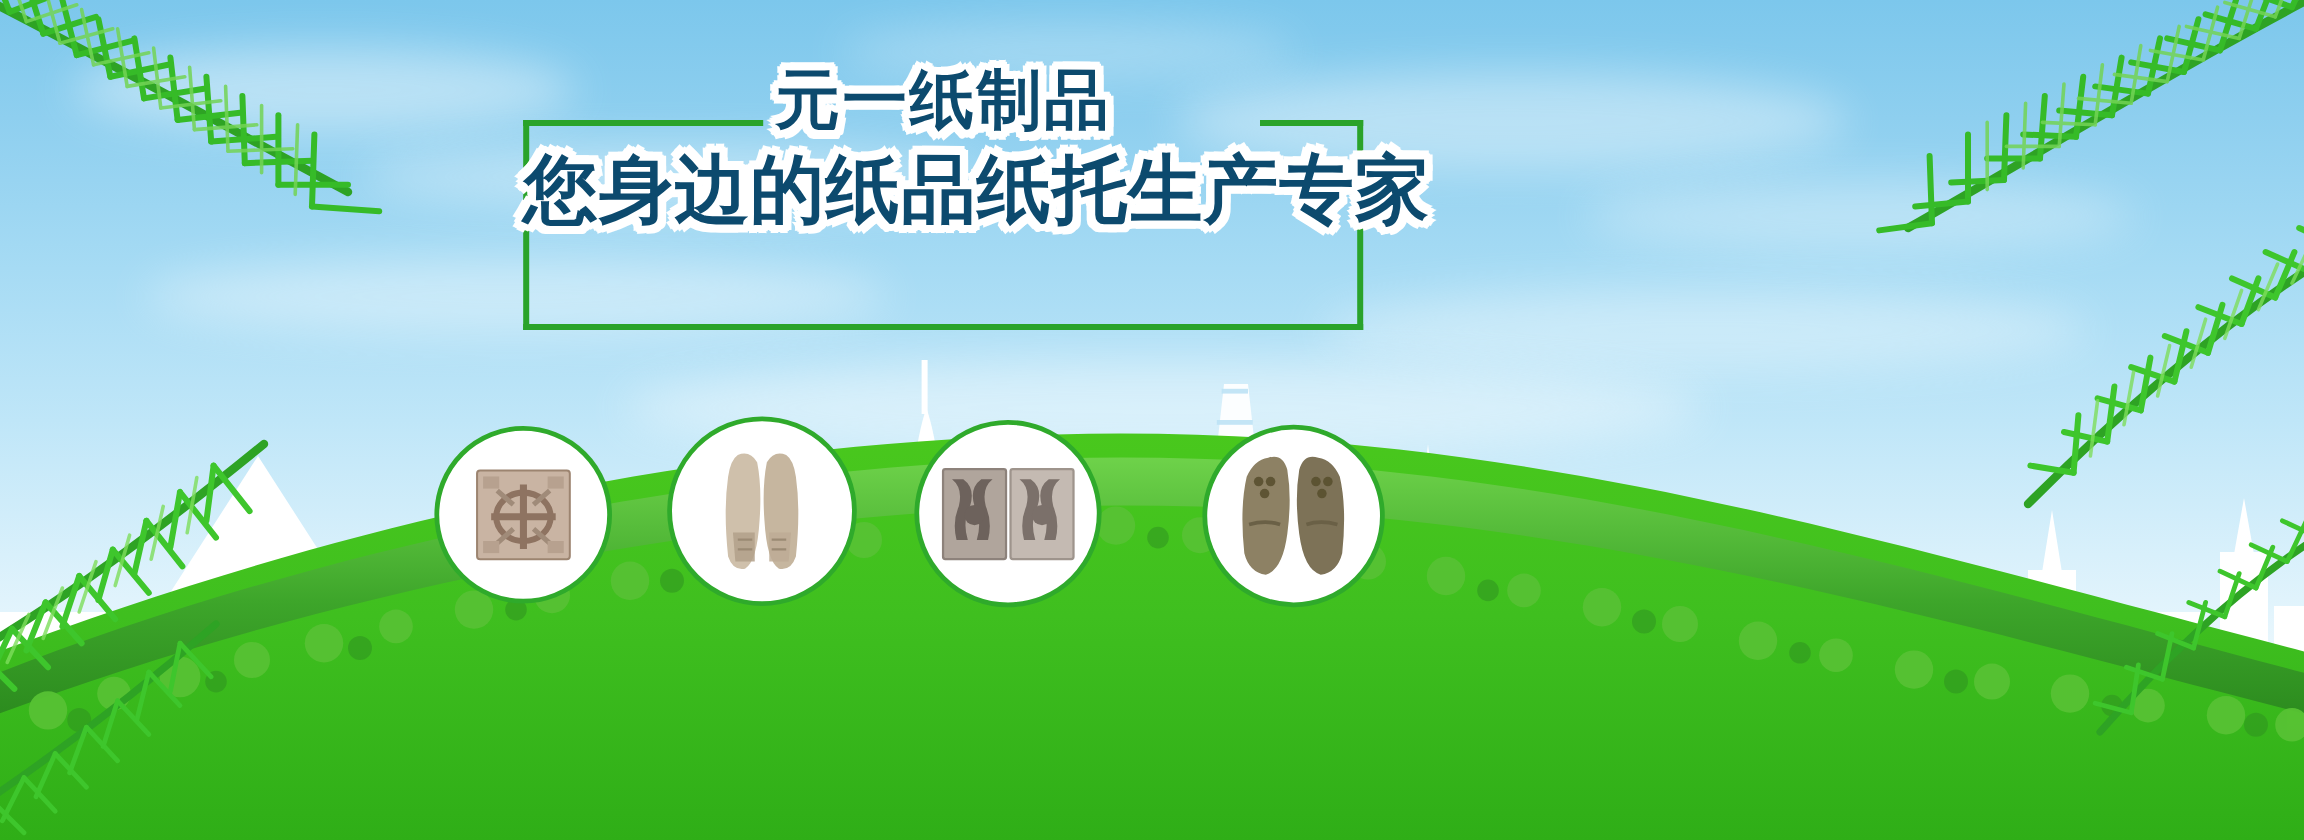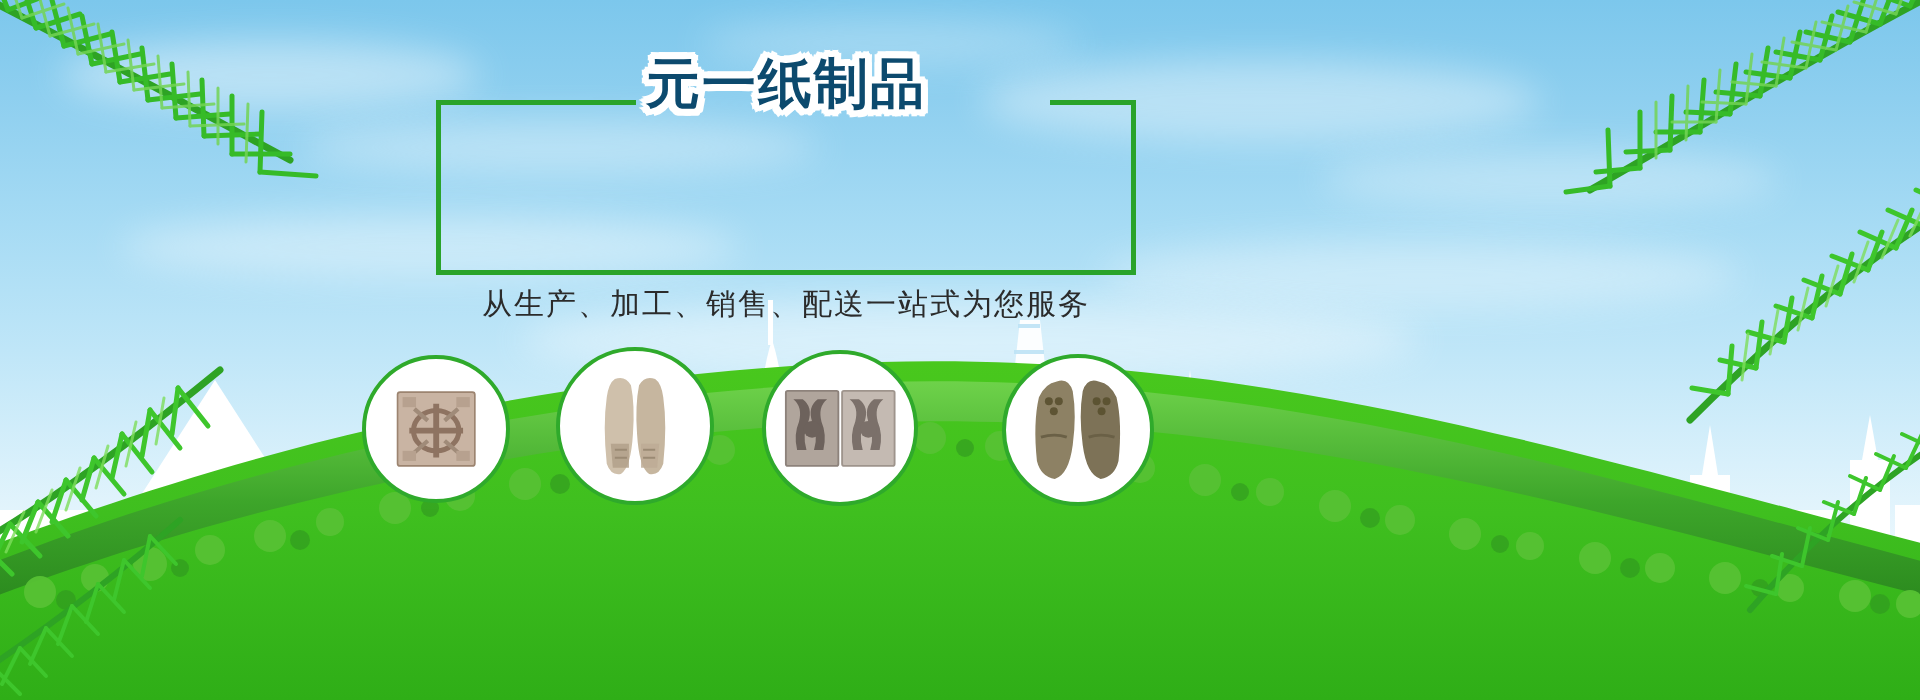--- a/index.html
+++ b/index.html
@@ -262,23 +262,23 @@
   </svg>
 
   <div class="headline-wrap">
     <div class="frame-left"></div>
     <div class="frame-right"></div>
     <div class="frame-bottom"></div>
     <div class="frame-top-l"></div>
     <div class="frame-top-r"></div>
 
     <div class="title-line1">元一纸制品</div>
+    <div class="title-line2">您身边的纸品纸托生产专家</div>
   </div>
 
-  <div class="tagline">从生产、加工、销售、配送一站式为您服务</div>
 
   <div class="circle" style="left:362px; top:355px; width:148px; height:148px;">
     <div class="photo">
       <svg viewBox="0 0 100 100" width="100%" height="100%">
         <rect x="4" y="6" width="92" height="88" rx="3" fill="#c9b4a3"></rect>
         <rect x="4" y="6" width="92" height="88" rx="3" fill="none" stroke="#9c8470" stroke-width="2"></rect>
         <ellipse cx="50" cy="52" rx="27" ry="24" fill="none" stroke="#8e7361" stroke-width="6"></ellipse>
         <path d="M50 20 L50 84 M18 52 L82 52" stroke="#8e7361" stroke-width="7"></path>
         <path d="M24 26 L40 40 M76 26 L60 40 M24 78 L40 64 M76 78 L60 64" stroke="#a08b79" stroke-width="5"></path>
         <rect x="10" y="12" width="16" height="12" fill="#b7a18f"></rect>

